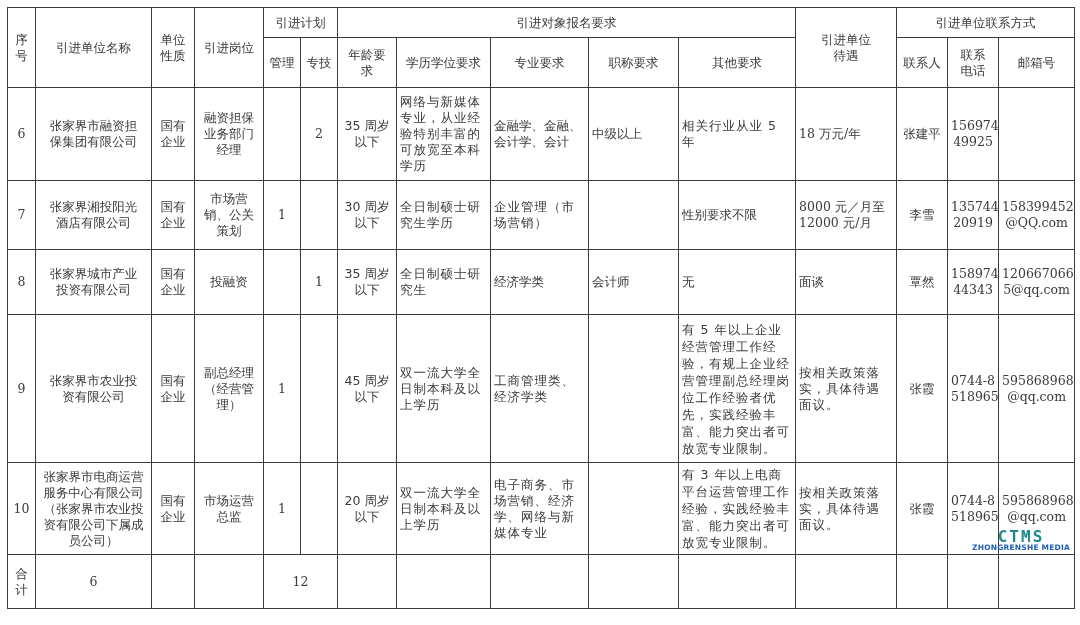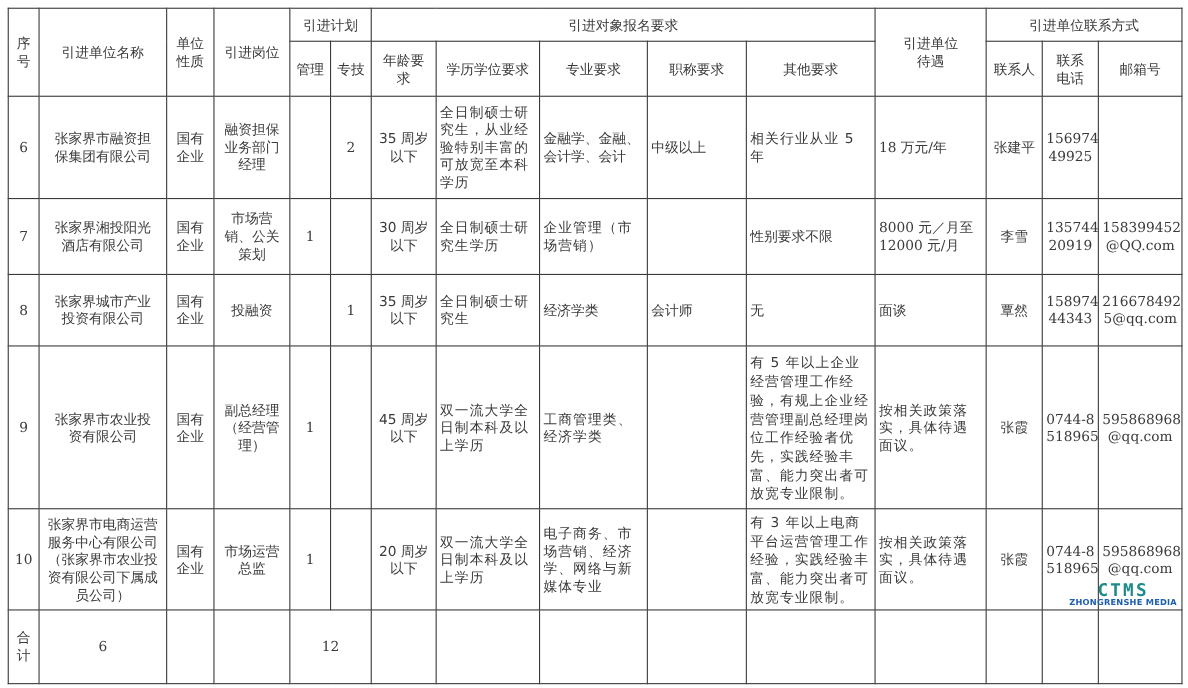--- a/index.html
+++ b/index.html
@@ -68,21 +68,21 @@
   <tbody>
 
     <tr style="height:93px">
       <td class="c num">6</td>
       <td class="c" style="padding:0 10px;">张家界市融资担保集团有限公司</td>
       <td class="c u" style="padding:0 6px;">国有企业</td>
       <td class="c">融资担保业务部门经理</td>
       <td class="c num"></td>
       <td class="c num">2</td>
       <td class="c" style="padding:0 6px;">35 周岁以下</td>
-      <td class="l" style="letter-spacing:1px;">全日制硕士研究生，从业经验特别丰富的可放宽至本科学历</td>
+      <td class="l" style="letter-spacing:1px;">网络与新媒体专业，从业经验特别丰富的可放宽至本科学历</td>
       <td class="l">金融学、金融、会计学、会计</td>
       <td class="l">中级以上</td>
       <td class="l" style="letter-spacing:1px;">相关行业从业 5 年</td>
       <td class="l num">18 万元/年</td>
       <td class="c">张建平</td>
       <td class="c num">
         <div>156974</div>
         <div>49925</div>
       </td>
       <td class="c num">
@@ -127,21 +127,21 @@
       <td class="l">经济学类</td>
       <td class="l">会计师</td>
       <td class="l">无</td>
       <td class="l">面谈</td>
       <td class="c">覃然</td>
       <td class="c num">
         <div>158974</div>
         <div>44343</div>
       </td>
       <td class="c num">
-        <div>216678492</div>
+        <div>120667066</div>
         <div>5@qq.com</div>
       </td>
     </tr>
 
     <tr style="height:148px">
       <td class="c num">9</td>
       <td class="c" style="padding:0 10px;">张家界市农业投资有限公司</td>
       <td class="c u" style="padding:0 6px;">国有企业</td>
       <td class="c" style="padding:0 6px;">副总经理（经营管理）</td>
       <td class="c num">1</td>
@@ -180,21 +180,21 @@
       <td class="c num">
         <div>0744-8</div>
         <div>518965</div>
       </td>
       <td class="c num">
         <div>595868968</div>
         <div>@qq.com</div>
       </td>
     </tr>
 
-    <tr style="height:67px">
+    <tr style="height:54px">
       <td class="c" style="padding:0 6px;">合计</td>
       <td class="c num">6</td>
       <td></td>
       <td></td>
       <td class="c num" colspan="2">12</td>
       <td></td>
       <td></td>
       <td></td>
       <td></td>
       <td></td>

